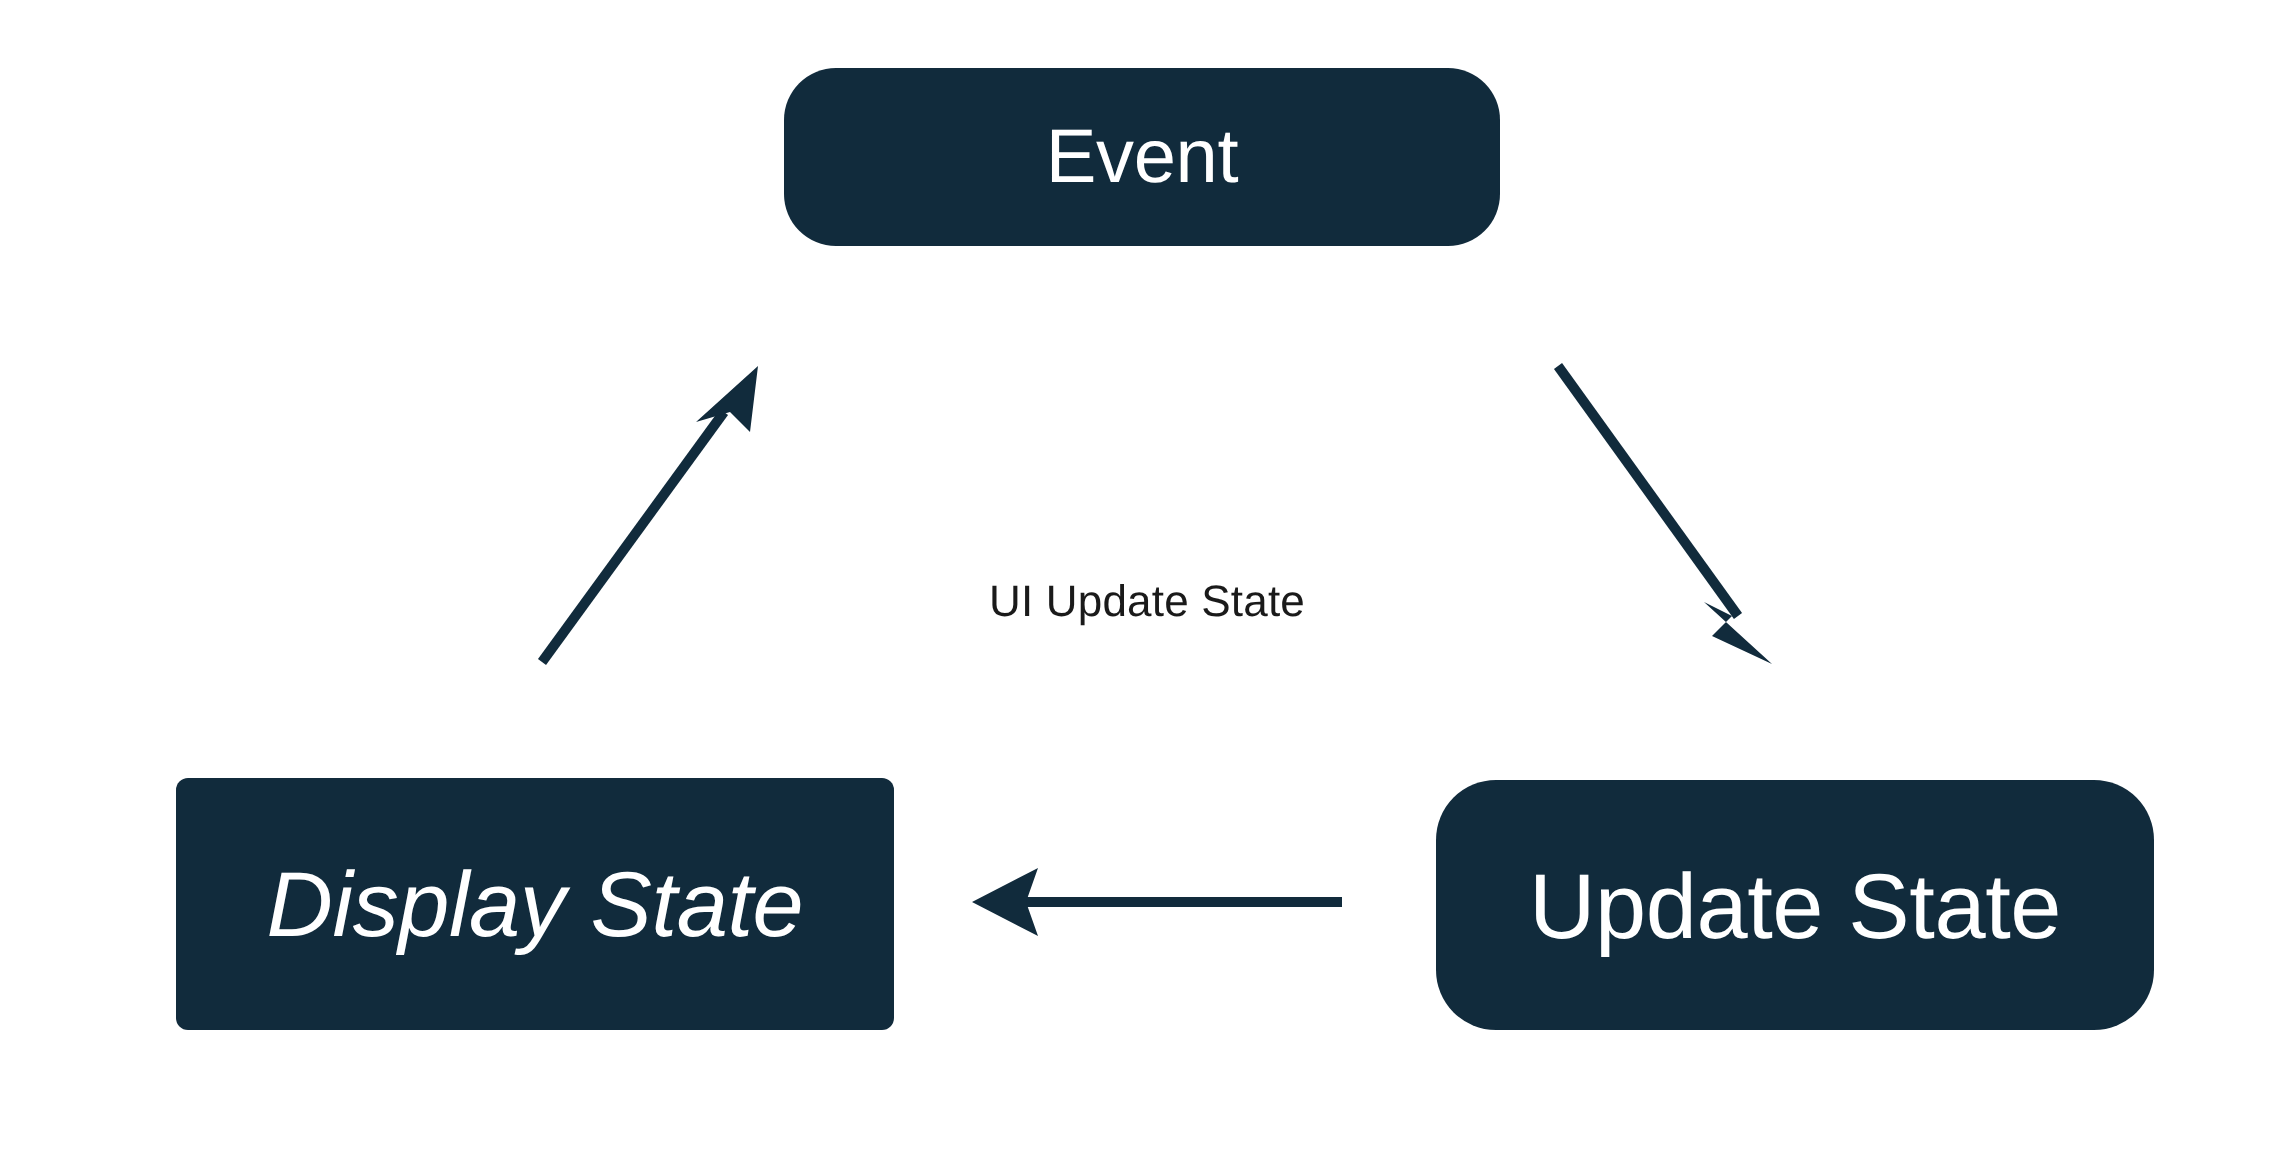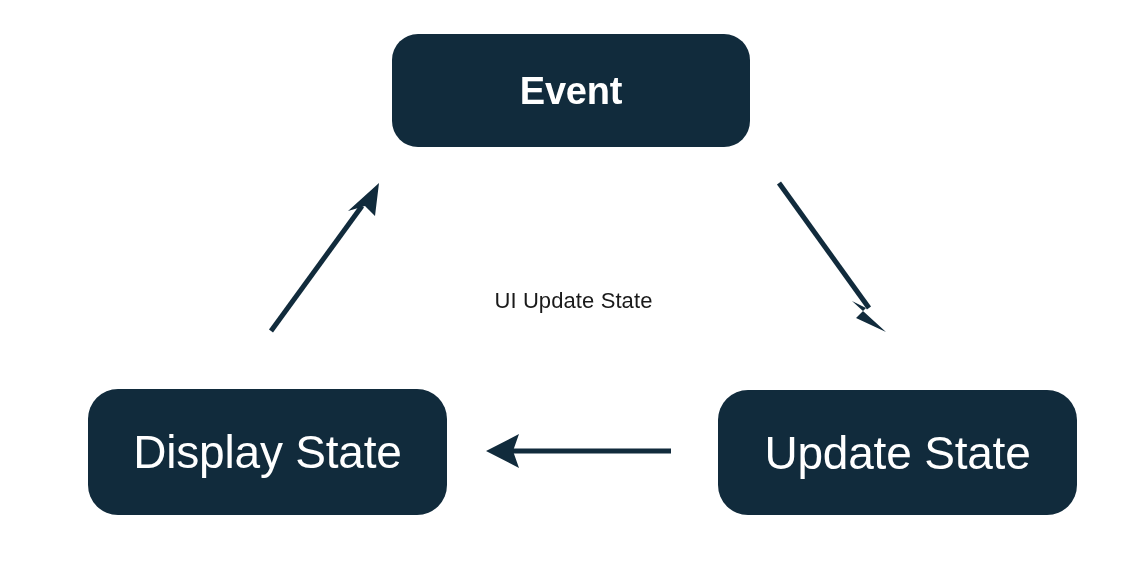--- a/index.html
+++ b/index.html
@@ -26,32 +26,32 @@
     box-sizing: border-box;
     text-align: center;
     letter-spacing: -0.2px;
     line-height: 1;
     user-select: none;
   }
   #node-event {
     left: 392px;
     top: 34px;
     width: 358px;
-    height: 113px;
+    height: 89px;
     border-radius: 26px;
     font-size: 38px;
-    font-weight: bold;
   }
   #node-display-state {
     left: 88px;
     top: 389px;
     width: 359px;
     height: 126px;
-    border-radius: 30px;
+    border-radius: 6px;
     font-size: 46px;
+    font-style: italic;
   }
   #node-update-state {
     left: 718px;
     top: 390px;
     width: 359px;
     height: 125px;
     border-radius: 30px;
     font-size: 46px;
   }
   #loop-label {

